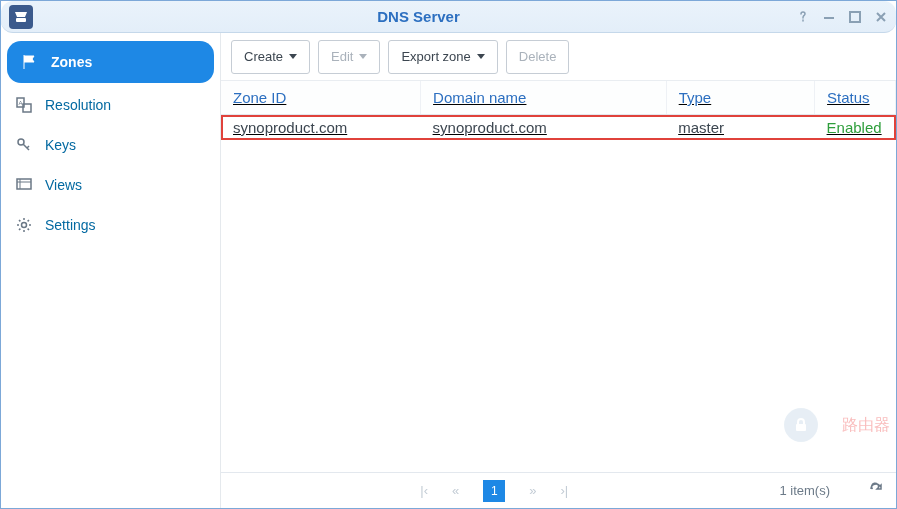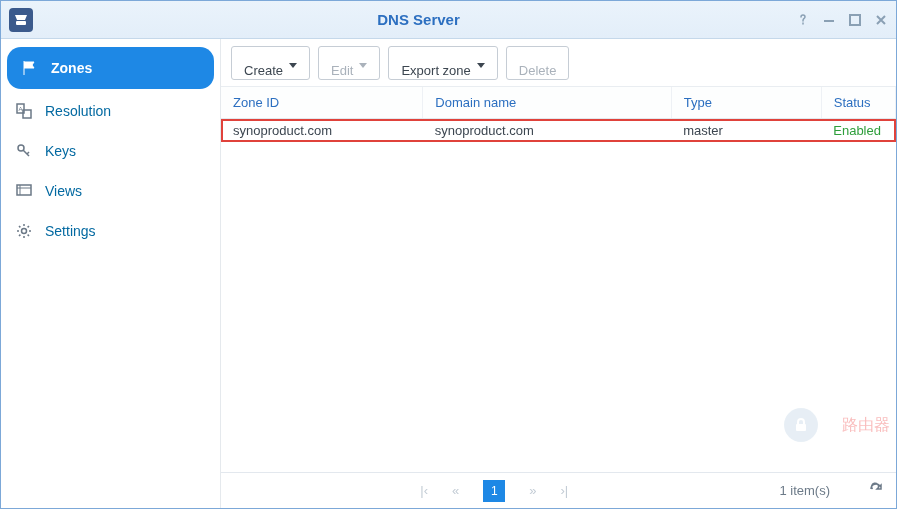--- a/index.html
+++ b/index.html
@@ -1,34 +1,34 @@
 <!DOCTYPE html>
 <html><head>
 <meta charset="utf-8">
 <style>
 * { box-sizing: border-box; margin: 0; padding: 0; font-family: -apple-system, BlinkMacSystemFont, "Segoe UI", Helvetica, Arial, sans-serif; }
 html, body { width: 897px; height: 509px; overflow: hidden; }
 .window { width: 897px; height: 509px; border: 1px solid #7ca8d8; background: #fff; display: flex; flex-direction: column; }
-.titlebar { height: 38px; background: linear-gradient(#eaf3fb,#e3eef9); display: flex; align-items: center; padding: 0 8px; border-bottom: 1px solid #c5d8ea; }
+.titlebar { height: 32px; background: linear-gradient(#eaf3fb,#e3eef9); display: flex; align-items: center; padding: 0 8px; border-bottom: 1px solid #c5d8ea; border-radius: 12px; }
 .titlebar .app-icon { width: 24px; height: 24px; margin-right: 8px; border-radius: 4px; background: #3b5a8c; display:flex; align-items:center; justify-content:center; }
 .titlebar .title { flex: 1; text-align: center; color: #2c6fc0; font-weight: 700; font-size: 15px; }
 .title-controls { display: flex; align-items: center; gap: 12px; color: #7d97b0; }
 .title-controls svg, .title-controls .wc { cursor: pointer; }
 .body { flex: 1; display: flex; min-height: 0; }
 .sidebar { width: 220px; border-right: 1px solid #e5e9ed; padding-top: 6px; }
 .side-item { display: flex; align-items: center; height: 40px; padding: 0 14px; gap: 12px; color: #0369a1; font-size: 14px; cursor: pointer; }
 .side-item.active { background: #1e88e5; color: #fff; font-weight:600; border-radius: 14px; margin: 2px 6px; height: 42px; }
 .side-icon { width: 18px; height: 18px; display:flex; align-items:center; justify-content:center; }
 .main { flex: 1; display: flex; flex-direction: column; min-width: 0; }
 .toolbar { height: 48px; display: flex; align-items: center; padding: 0 10px; gap: 8px; border-bottom: 1px solid #e9edf1; }
-.btn { height: 30px; padding: 16px 12px; border: 1px solid #c6cdd5; background: #fff; color: #3c4650; font-size: 13px; border-radius: 3px; display: inline-flex; gap: 6px; cursor: pointer; }
+.btn { height: 30px; padding: 16px 12px; border: 1px solid #c6cdd5; background: #fff; color: #3c4650; font-size: 13px; border-radius: 3px; display: inline-flex; align-items: center; gap: 6px; cursor: pointer; }
 .btn.disabled { color: #aab2bb; cursor: default; }
 .caret { width: 0; height: 0; border-left: 4px solid transparent; border-right: 4px solid transparent; border-top: 5px solid currentColor; }
 .table-wrap { flex:1; overflow:auto; position:relative; }
-table { width: 100%; border-collapse: collapse; font-size: 13px; }
+table { width: 100%; border-collapse: collapse; font-size: 15px; text-decoration: underline; }
 thead th { text-align: left; color: #2c6fc0; font-weight: 500; padding: 8px 12px; border-bottom: 1px solid #e3e8ee; border-right: 1px solid #eef1f5; background:#fdfefe; }
 tbody td { padding: 4px 12px; color: #3c4650; }
 tbody tr.hl { outline: 2px solid #e0423b; outline-offset: -2px; }
 .status-enabled { color: #2e9e3b; }
 .status-col, .type-col { text-align:left; }
 .c-zone { width: 195px; } .c-domain { width: 240px; } .c-type { width: 145px; } .c-status { width: 70px; }
 .pager { height: 36px; border-top: 1px solid #e3e8ee; display:flex; align-items:center; padding:0 12px; gap: 24px; color:#9aa6b2; font-size:13px; }
 .pager .nav { display:flex; align-items:center; gap: 24px; flex:1; justify-content:center; }
 .pager .page-current { width:22px; height:22px; background:#1e88e5; color:#fff; display:flex; align-items:center; justify-content:center; font-size:12px; }
 .pager .nav-btn { color:#c3ccd5; cursor:pointer; }

